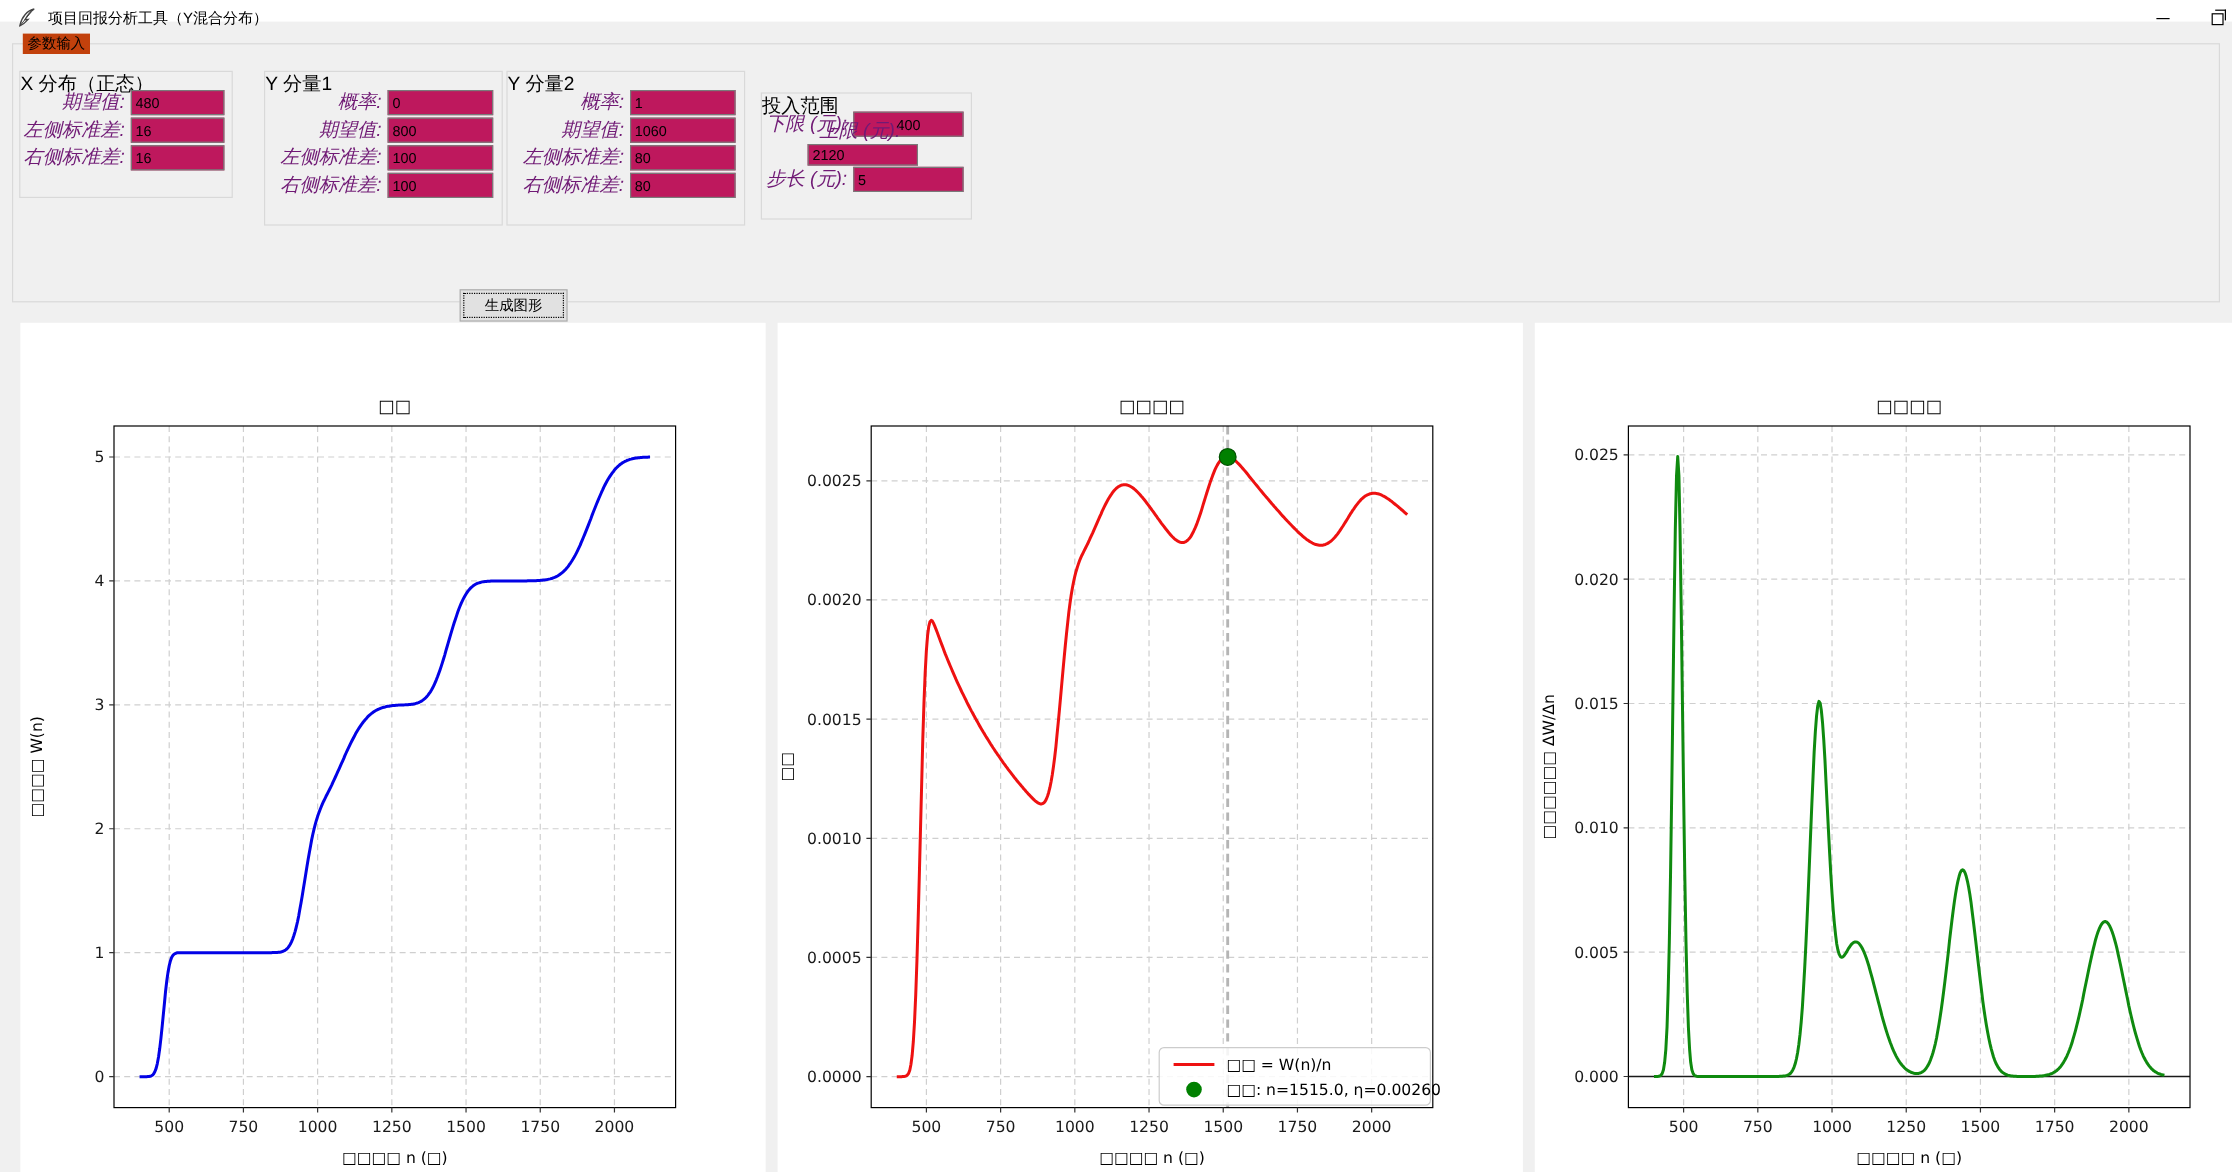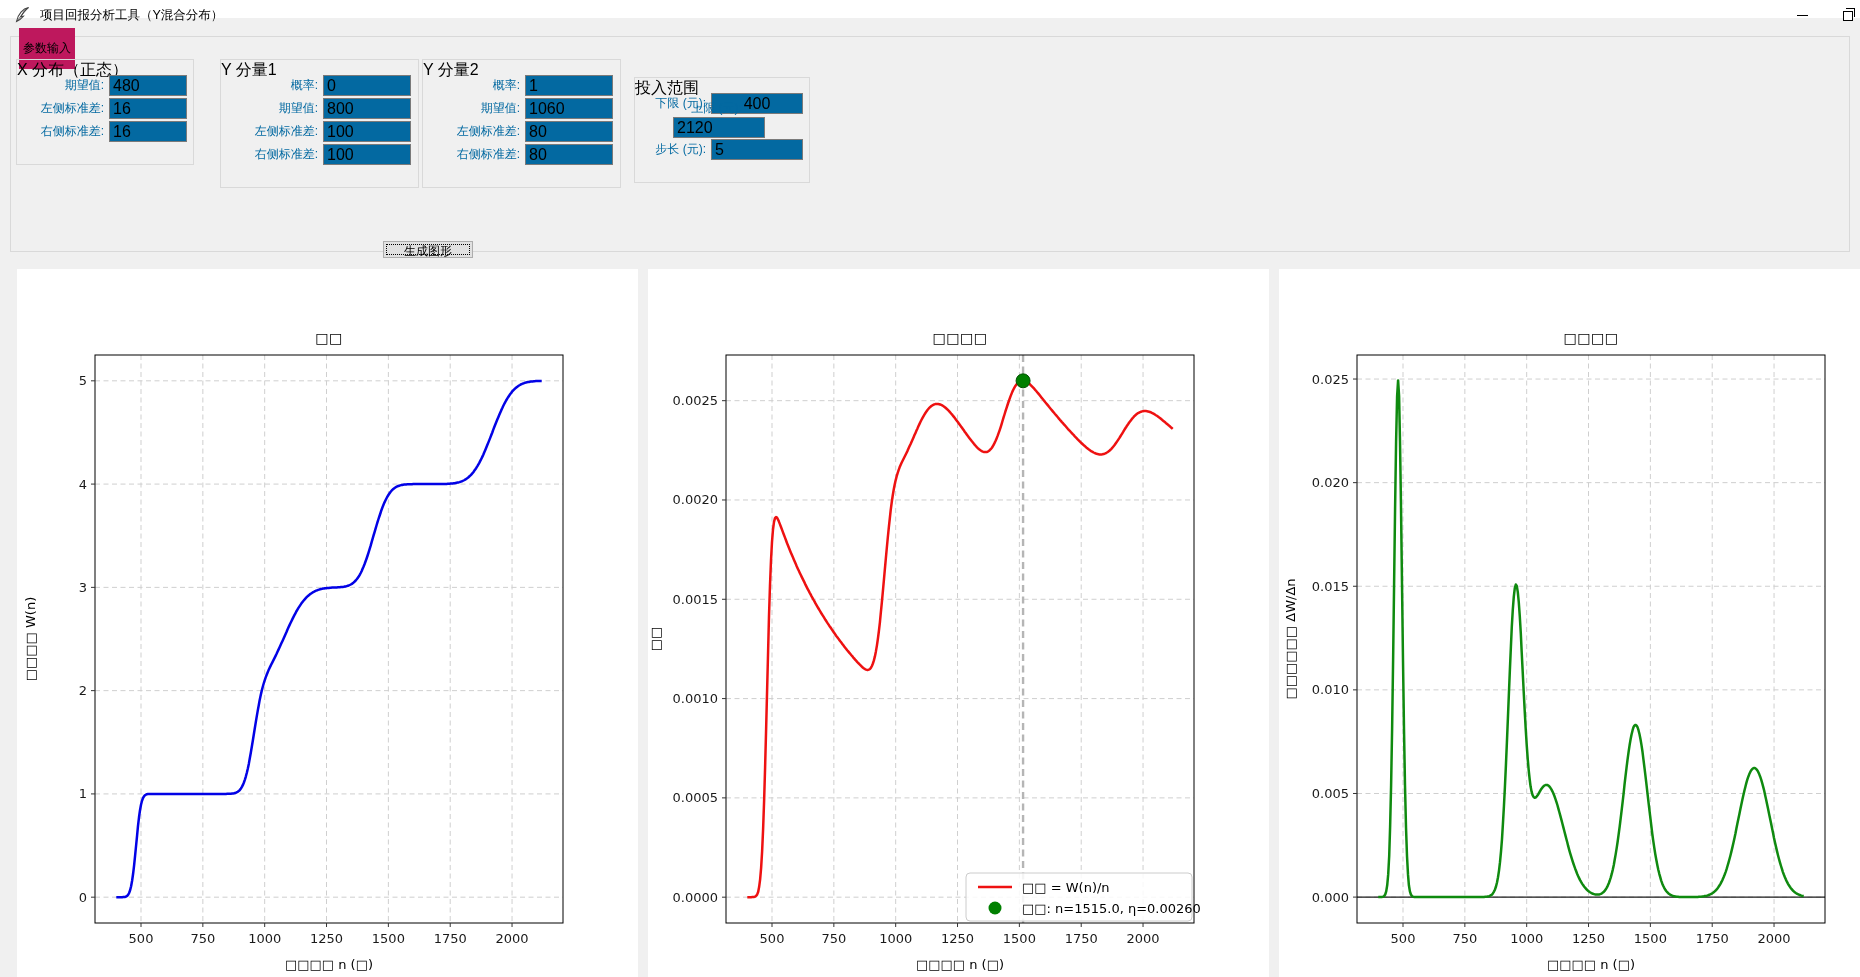--- a/index.html
+++ b/index.html
@@ -12,29 +12,29 @@
                    font-size:12.5px;color:#000;}
   .win-btn{position:absolute;top:0;width:45px;height:30px;cursor:default;}
   .win-btn.min{left:1780px;}
   .win-btn.max{left:1825px;}
   .min-glyph{position:absolute;left:17px;top:15px;width:11px;border-top:1.4px solid #000;}
   .max-glyph{position:absolute;left:18px;top:11px;width:8px;height:8px;border:1.2px solid #000;background:#fff;}
   .max-glyph:before{content:"";position:absolute;left:2px;top:-4px;width:8px;height:8px;
                     border:1.2px solid #000;border-left:none;border-bottom:none;}
   
   .lframe{position:absolute;border:1px solid #d9d9d9;background:#f0f0f0;}
-  .lframe>.lf-label{position:absolute;top:-9px;left:8px;background:#be185d;padding:12px 4px;
+  .lframe>.lf-label{position:absolute;top:-9px;left:8px;background:#c2410c;padding:0 4px;
                     font-size:12px;color:#000;white-space:nowrap;}
   .group{position:absolute;border:1px solid #d9d9d9;}
   .row{position:absolute;height:23px;display:flex;align-items:center;}
-  .row .rlabel{display:inline-block;text-align:right;font-size:12px;color:#0369a1;
-               white-space:nowrap;margin-right:5px;}
-  .row input{height:17px;border:1px solid #7a7a7a;background:#0369a1;font-size:16px;
+  .row .rlabel{display:inline-block;text-align:right;font-size:16px;color:#701a75;
+               white-space:nowrap;margin-right:5px;font-style:italic;}
+  .row input{height:17px;border:1px solid #7a7a7a;background:#be185d;font-size:12px;
              padding:1px 3px;font-family:"Liberation Sans","DejaVu Sans",sans-serif;}
-  .gen-btn{position:absolute;left:372px;top:204px;width:90px;height:17px;background:#e1e1e1;
+  .gen-btn{position:absolute;left:372px;top:204px;width:90px;height:27px;background:#e1e1e1;
            border:1px solid #adadad;font-size:12px;outline:1px dotted #000;outline-offset:-4px;
            font-family:"Liberation Sans","DejaVu Sans",sans-serif;}
   
   .figure{position:absolute;top:269px;width:621px;height:708px;background:#ffffff;overflow:hidden;}
   #fig1{left:17px;} #fig2{left:648px;} #fig3{left:1279px;width:581px;}
   svg text{font-family:"DejaVu Sans","Liberation Sans",sans-serif;}
 </style>
 </head>
 <body>
 

